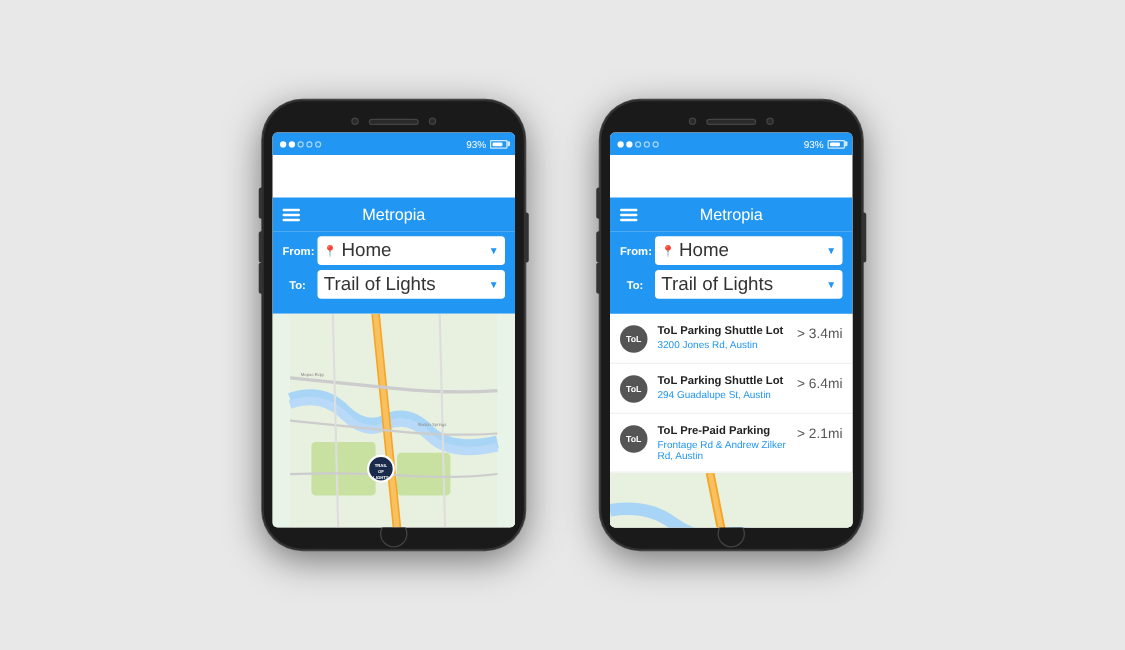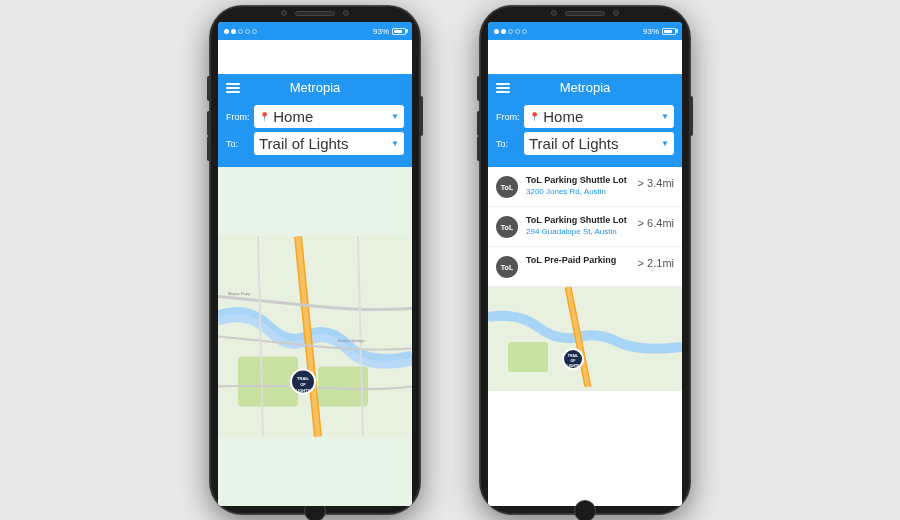--- a/index.html
+++ b/index.html
@@ -16,24 +16,24 @@
     }
 
     .phone-wrapper {
       display: flex;
       align-items: center;
       justify-content: center;
     }
 
     .phone {
       width: 210px;
-      height: 508px;
+      height: 360px;
       background: #1a1a1a;
       border-radius: 32px;
-      padding: 0 8px;
+      padding: 10px 8px;
       box-shadow:
         0 0 0 1px #444,
         0 8px 30px rgba(0,0,0,0.5),
         inset 0 0 0 1px #333;
       position: relative;
       display: flex;
       flex-direction: column;
     }
 
     
@@ -218,23 +218,23 @@
     .form-row {
       display: flex;
       align-items: center;
       margin-bottom: 4px;
       gap: 4px;
     }
 
     .form-label {
       color: #fff;
       font-size: 9px;
-      font-weight: 400;
+      font-weight: 700;
       width: 24px;
-      text-align: left;
+      text-align: center;
       flex-shrink: 0;
     }
 
     .form-input {
       flex: 1;
       background: #fff;
       border-radius: 3px;
       padding: 3px 5px;
       display: flex;
       align-items: center;
@@ -499,20 +499,21 @@
           <div class="result-info">
             <div class="result-name">ToL Parking Shuttle Lot</div>
             <div class="result-address">294 Guadalupe St, Austin</div>
           </div>
           <div class="result-distance">&gt; 6.4mi</div>
         </div>
         <div class="result-item">
           <div class="result-icon-circle">ToL</div>
           <div class="result-info">
             <div class="result-name">ToL Pre-Paid Parking</div>
+            <div class="result-address">Frontage Rd &amp; Andrew Zilker Rd, Austin</div>
           </div>
           <div class="result-distance">&gt; 2.1mi</div>
         </div>
 
         <div style="flex:1; position:relative; overflow:hidden; min-height:80px; background:#e8f0e0;">
           <svg width="100%" height="100%" viewBox="0 0 194 100" xmlns="http://www.w3.org/2000/svg">
             <rect width="194" height="100" fill="#e8f0e0"></rect>
             <path d="M0,30 Q30,25 50,40 Q70,55 90,50 Q110,45 130,55 Q150,65 194,60" stroke="#a8d4f5" stroke-width="10" fill="none"></path>
             <path d="M80,0 Q85,25 90,50 Q95,75 100,100" stroke="#f5a623" stroke-width="7" fill="none"></path>
             <path d="M80,0 Q85,25 90,50 Q95,75 100,100" stroke="#f8c060" stroke-width="4" fill="none"></path>

